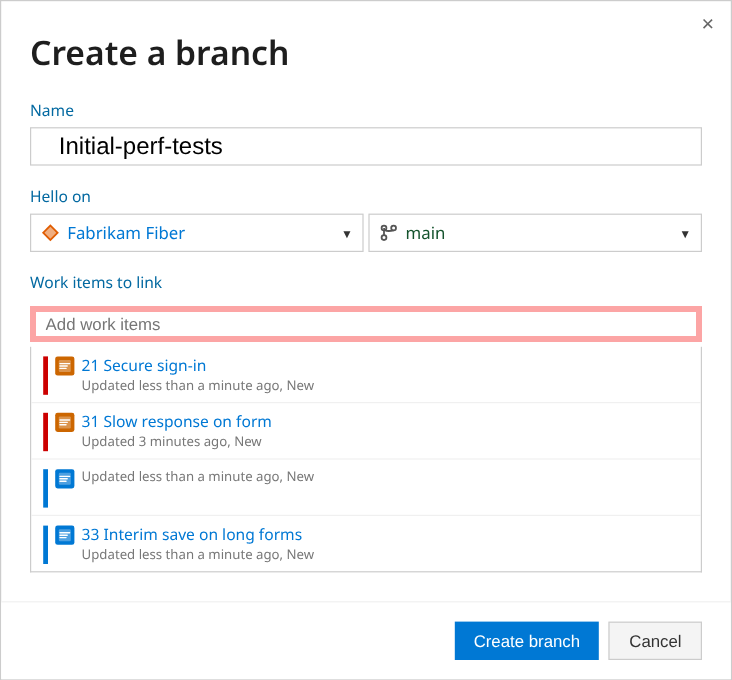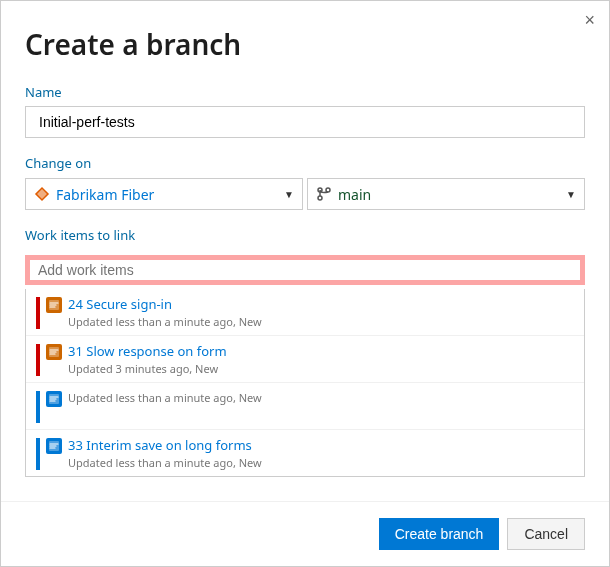--- a/index.html
+++ b/index.html
@@ -40,22 +40,22 @@
     }
     .field-label {
       font-size: 13px;
       color: #0369a1;
       margin-bottom: 5px;
     }
     .text-input {
       width: 100%;
       height: 32px;
       border: 1px solid #ccc;
-      padding: 0 13px;
-      font-size: 14px;
+      padding: 0 23px;
+      font-size: 20px;
       outline: none;
     }
     .based-on-section { margin-top: 16px; }
     .dropdowns-row {
       display: flex;
       gap: 4px;
       margin-top: 6px;
     }
     .dropdown-wrapper {
       display: flex;
@@ -194,21 +194,21 @@
   <button class="close-btn">×</button>
 
   <h1 class="dialog-title">Create a branch</h1>
 
   <div>
     <div class="field-label">Name</div>
     <input class="text-input" type="text" value="Initial-perf-tests" style="">
   </div>
 
   <div class="based-on-section">
-    <div class="field-label">Change on</div>
+    <div class="field-label">Hello on</div>
     <div class="dropdowns-row">
 
       <div class="dropdown-wrapper">
         <div class="dropdown-content">
 
           <svg class="repo-icon" viewBox="0 0 16 16">
             <rect x="3" y="3" width="10" height="10" transform="rotate(45 8 8)" fill="#e05c00"></rect>
             <rect x="4.5" y="4.5" width="7" height="7" transform="rotate(45 8 8)" fill="#fff" opacity="0.5"></rect>
           </svg>
           <span class="dropdown-text">Fabrikam Fiber</span>
@@ -240,21 +240,21 @@
     <div class="work-items-list" id="work-items-list">
     <div class="work-item">
       <div class="work-item-priority" style="background:#cc0000;"></div>
       <div class="work-item-icon" style="background:#cc6600;">
         <svg width="12" height="12" viewBox="0 0 12 12" fill="none">
           <rect x="1" y="1" width="10" height="10" rx="1" fill="white" opacity="0.3"></rect>
           <path d="M2 4h8M2 6h6M2 8h5" stroke="white" stroke-width="1.2" stroke-linecap="round"></path>
         </svg>
       </div>
       <div class="work-item-info">
-        <div class="work-item-title">24 Secure sign-in</div>
+        <div class="work-item-title">21 Secure sign-in</div>
         <div class="work-item-meta">Updated less than a minute ago, New</div>
       </div>
     </div>
         <div class="work-item">
       <div class="work-item-priority" style="background:#cc0000;"></div>
       <div class="work-item-icon" style="background:#cc6600;">
         <svg width="12" height="12" viewBox="0 0 12 12" fill="none">
           <rect x="1" y="1" width="10" height="10" rx="1" fill="white" opacity="0.3"></rect>
           <path d="M2 4h8M2 6h6M2 8h5" stroke="white" stroke-width="1.2" stroke-linecap="round"></path>
         </svg>

